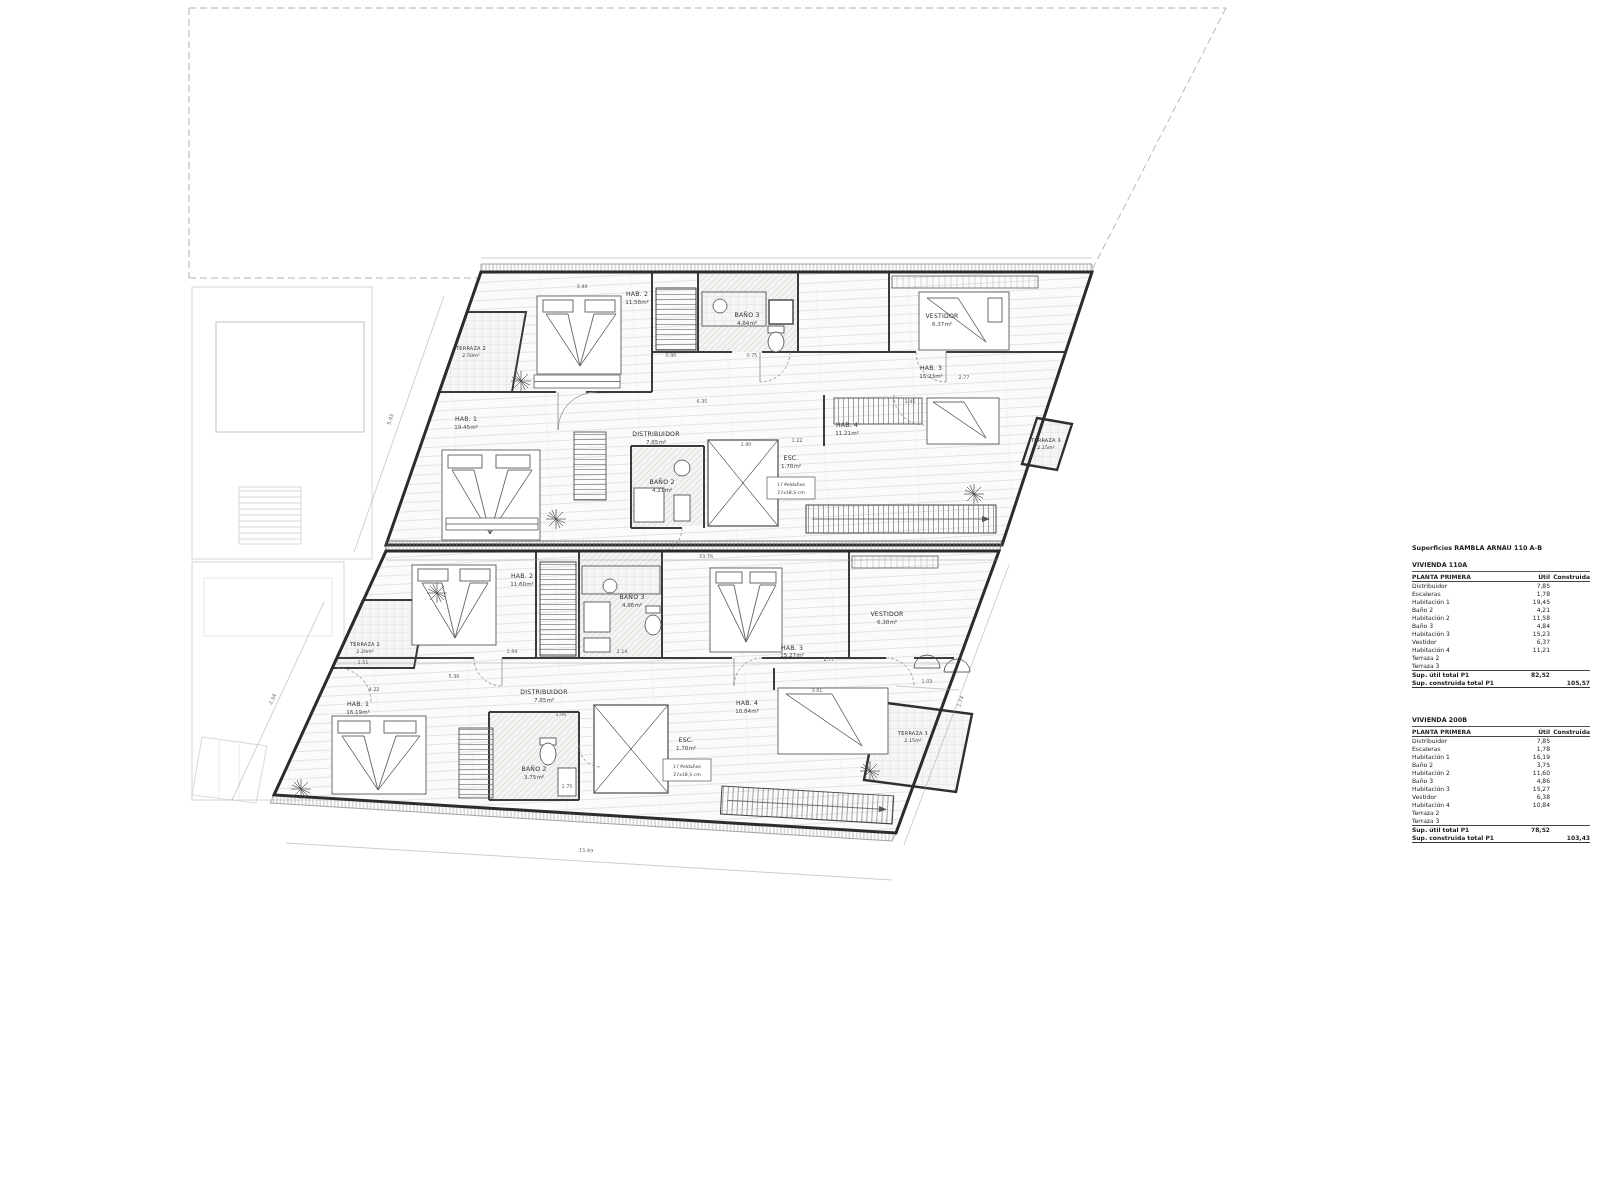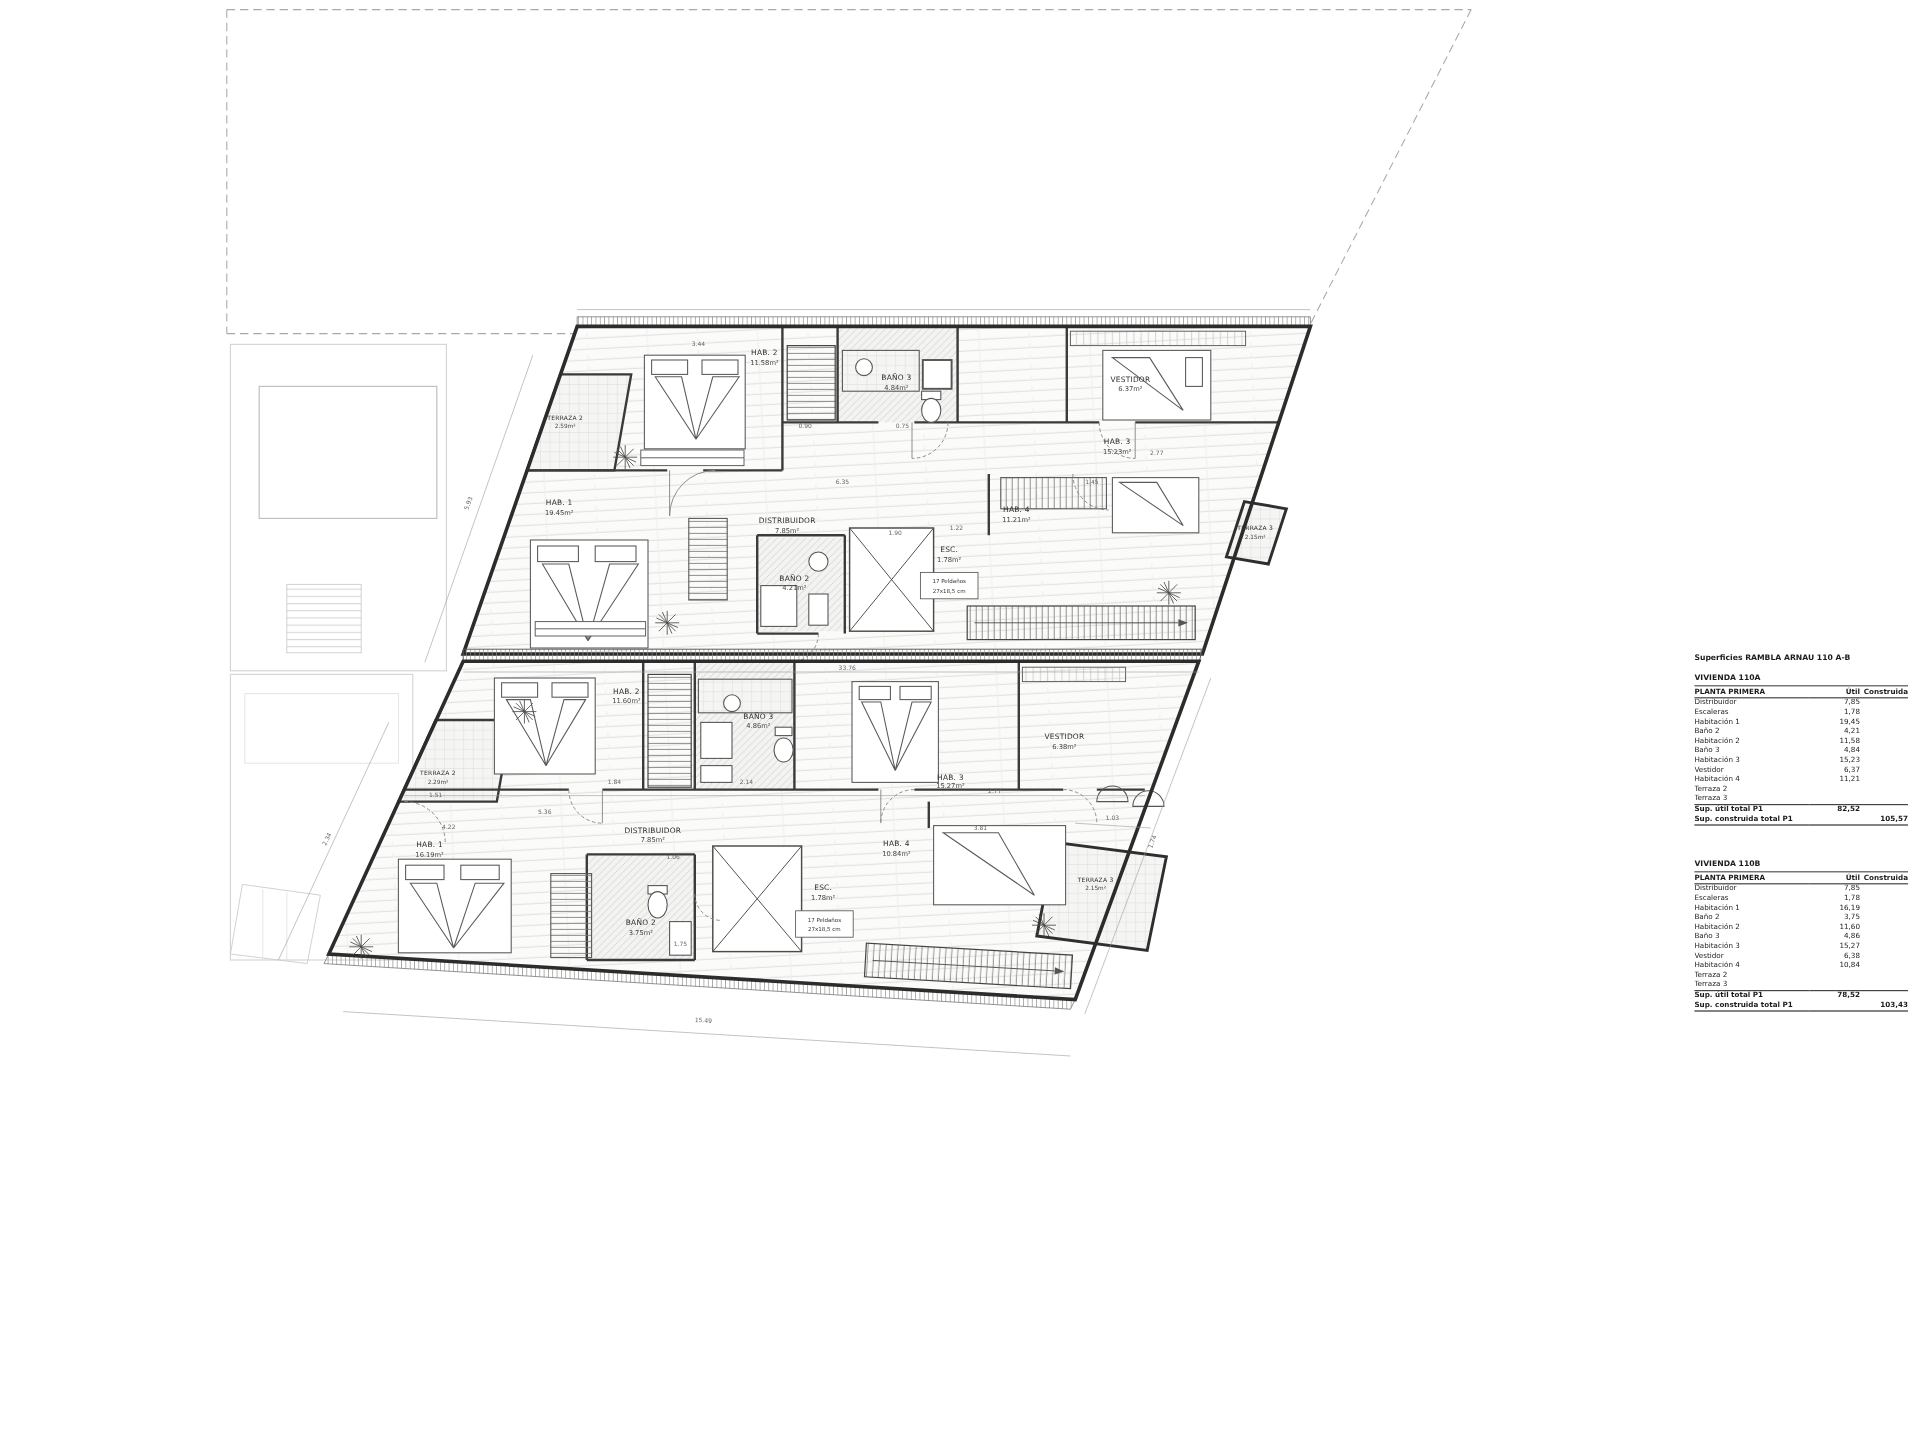--- a/index.html
+++ b/index.html
@@ -439,21 +439,21 @@
         <tr class="total2">
           <td>Sup. construida total P1</td>
           <td class="num"></td>
           <td class="num">105,57</td>
         </tr>
       </tfoot>
     </table>
   </div>
 
   <div class="unit-block">
-    <div class="unit-name">VIVIENDA 110B</div>
+    <div class="unit-name">VIVIENDA 200B</div>
     <table class="areas">
       <colgroup>
             <col class="c1">
             <col class="c2">
             <col class="c3">
           </colgroup>
       <thead>
         <tr>
           <th>PLANTA PRIMERA</th>
           <th class="num">Útil</th>

